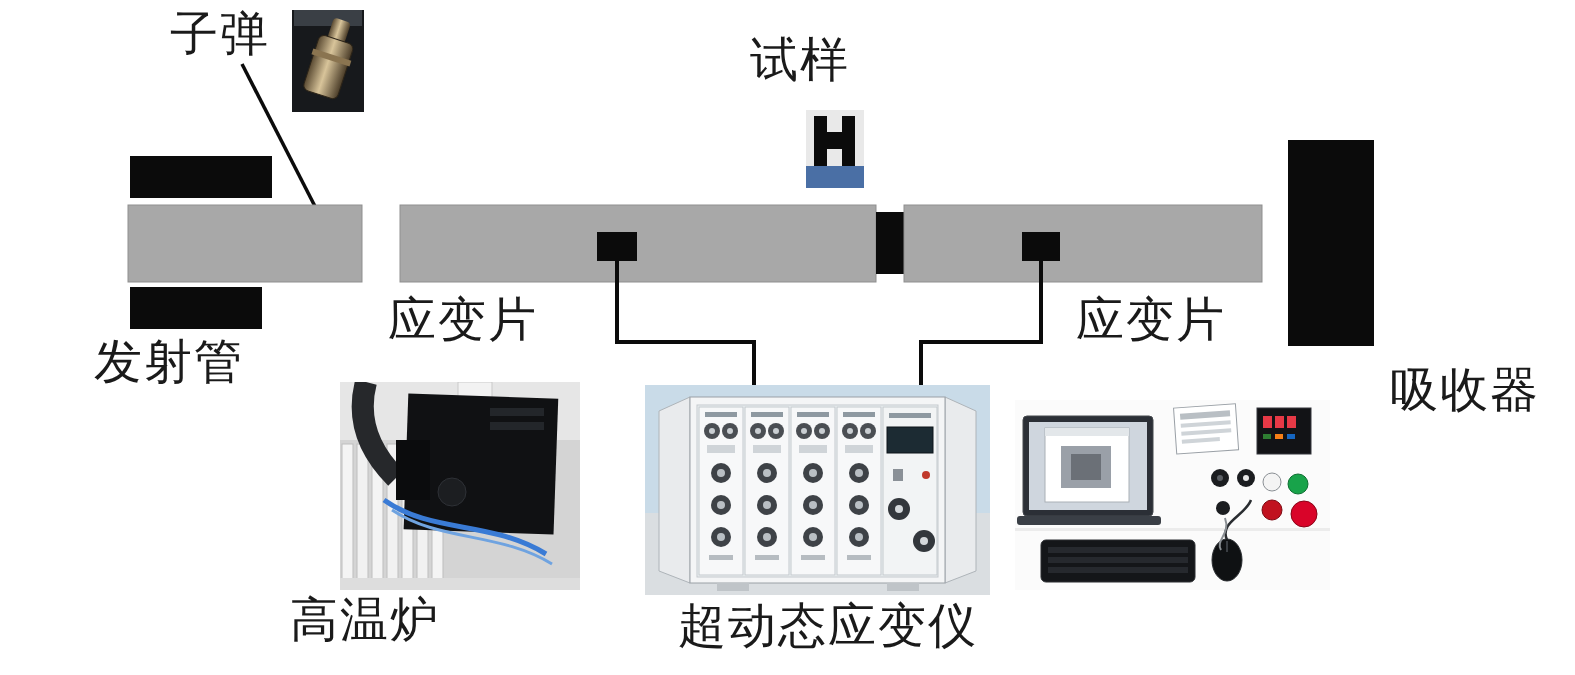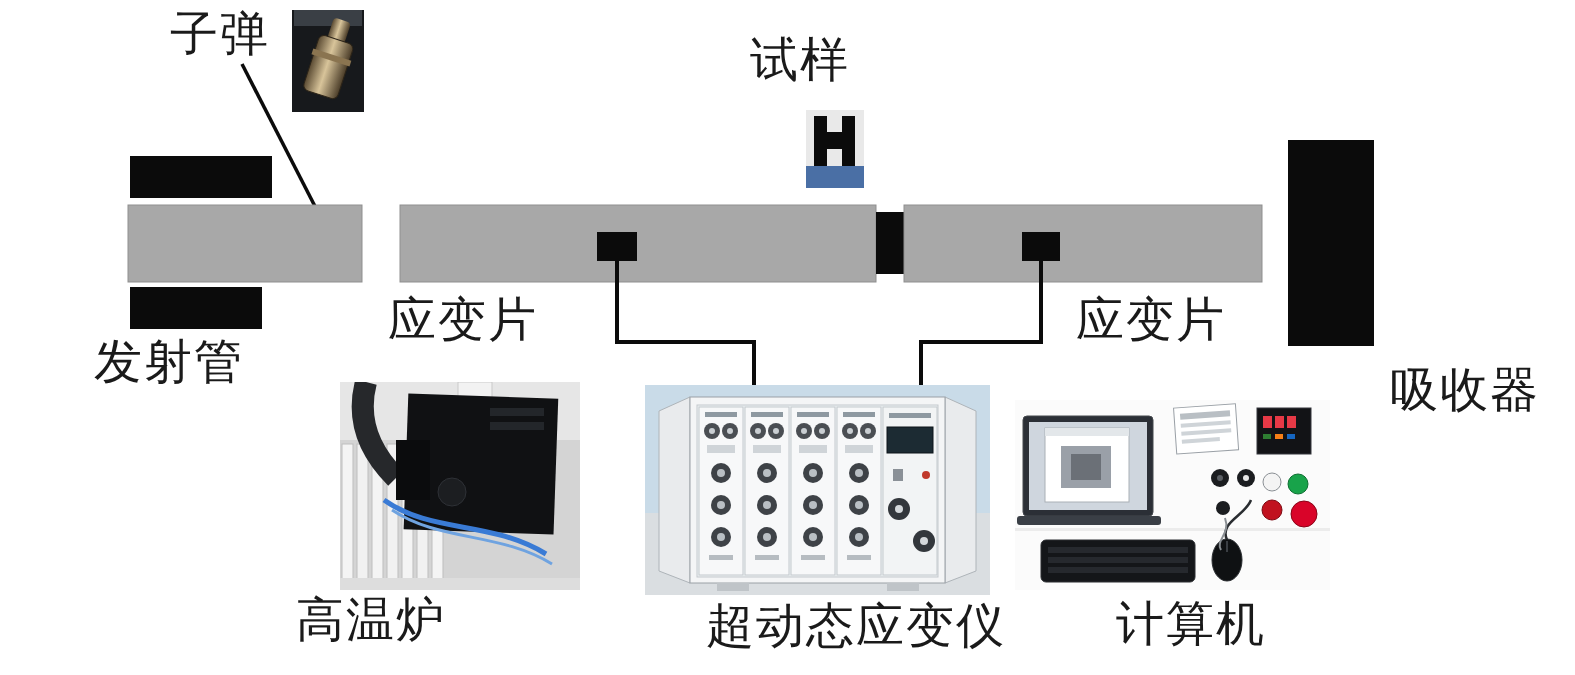--- a/index.html
+++ b/index.html
@@ -269,17 +269,16 @@
       </g>
     </svg>
   </div>
 
   <div class="label" style="left:170px;top:8px;">子弹</div>
   <div class="label" style="left:750px;top:34px;text-align:right;">试样</div>
   <div class="label" style="left:388px;top:294px;">应变片</div>
   <div class="label" style="left:1076px;top:294px;">应变片</div>
   <div class="label" style="left:94px;top:336px;">发射管</div>
   <div class="label" style="left:1390px;top:348px;margin-top:16px;">吸收器</div>
-  <div class="label" style="left:296px;top:594px;">高温炉</div>
-  <div class="label" style="left:678px;top:600px;margin-left:28px;">超动态应变仪</div>
-  <div class="label" style="left:1116px;top:598px;">计算机</div>
+  <div class="label" style="left:290px;top:594px;">高温炉</div>
+  <div class="label" style="left:678px;top:600px;">超动态应变仪</div>
 
 </div>
 
 </body></html>

